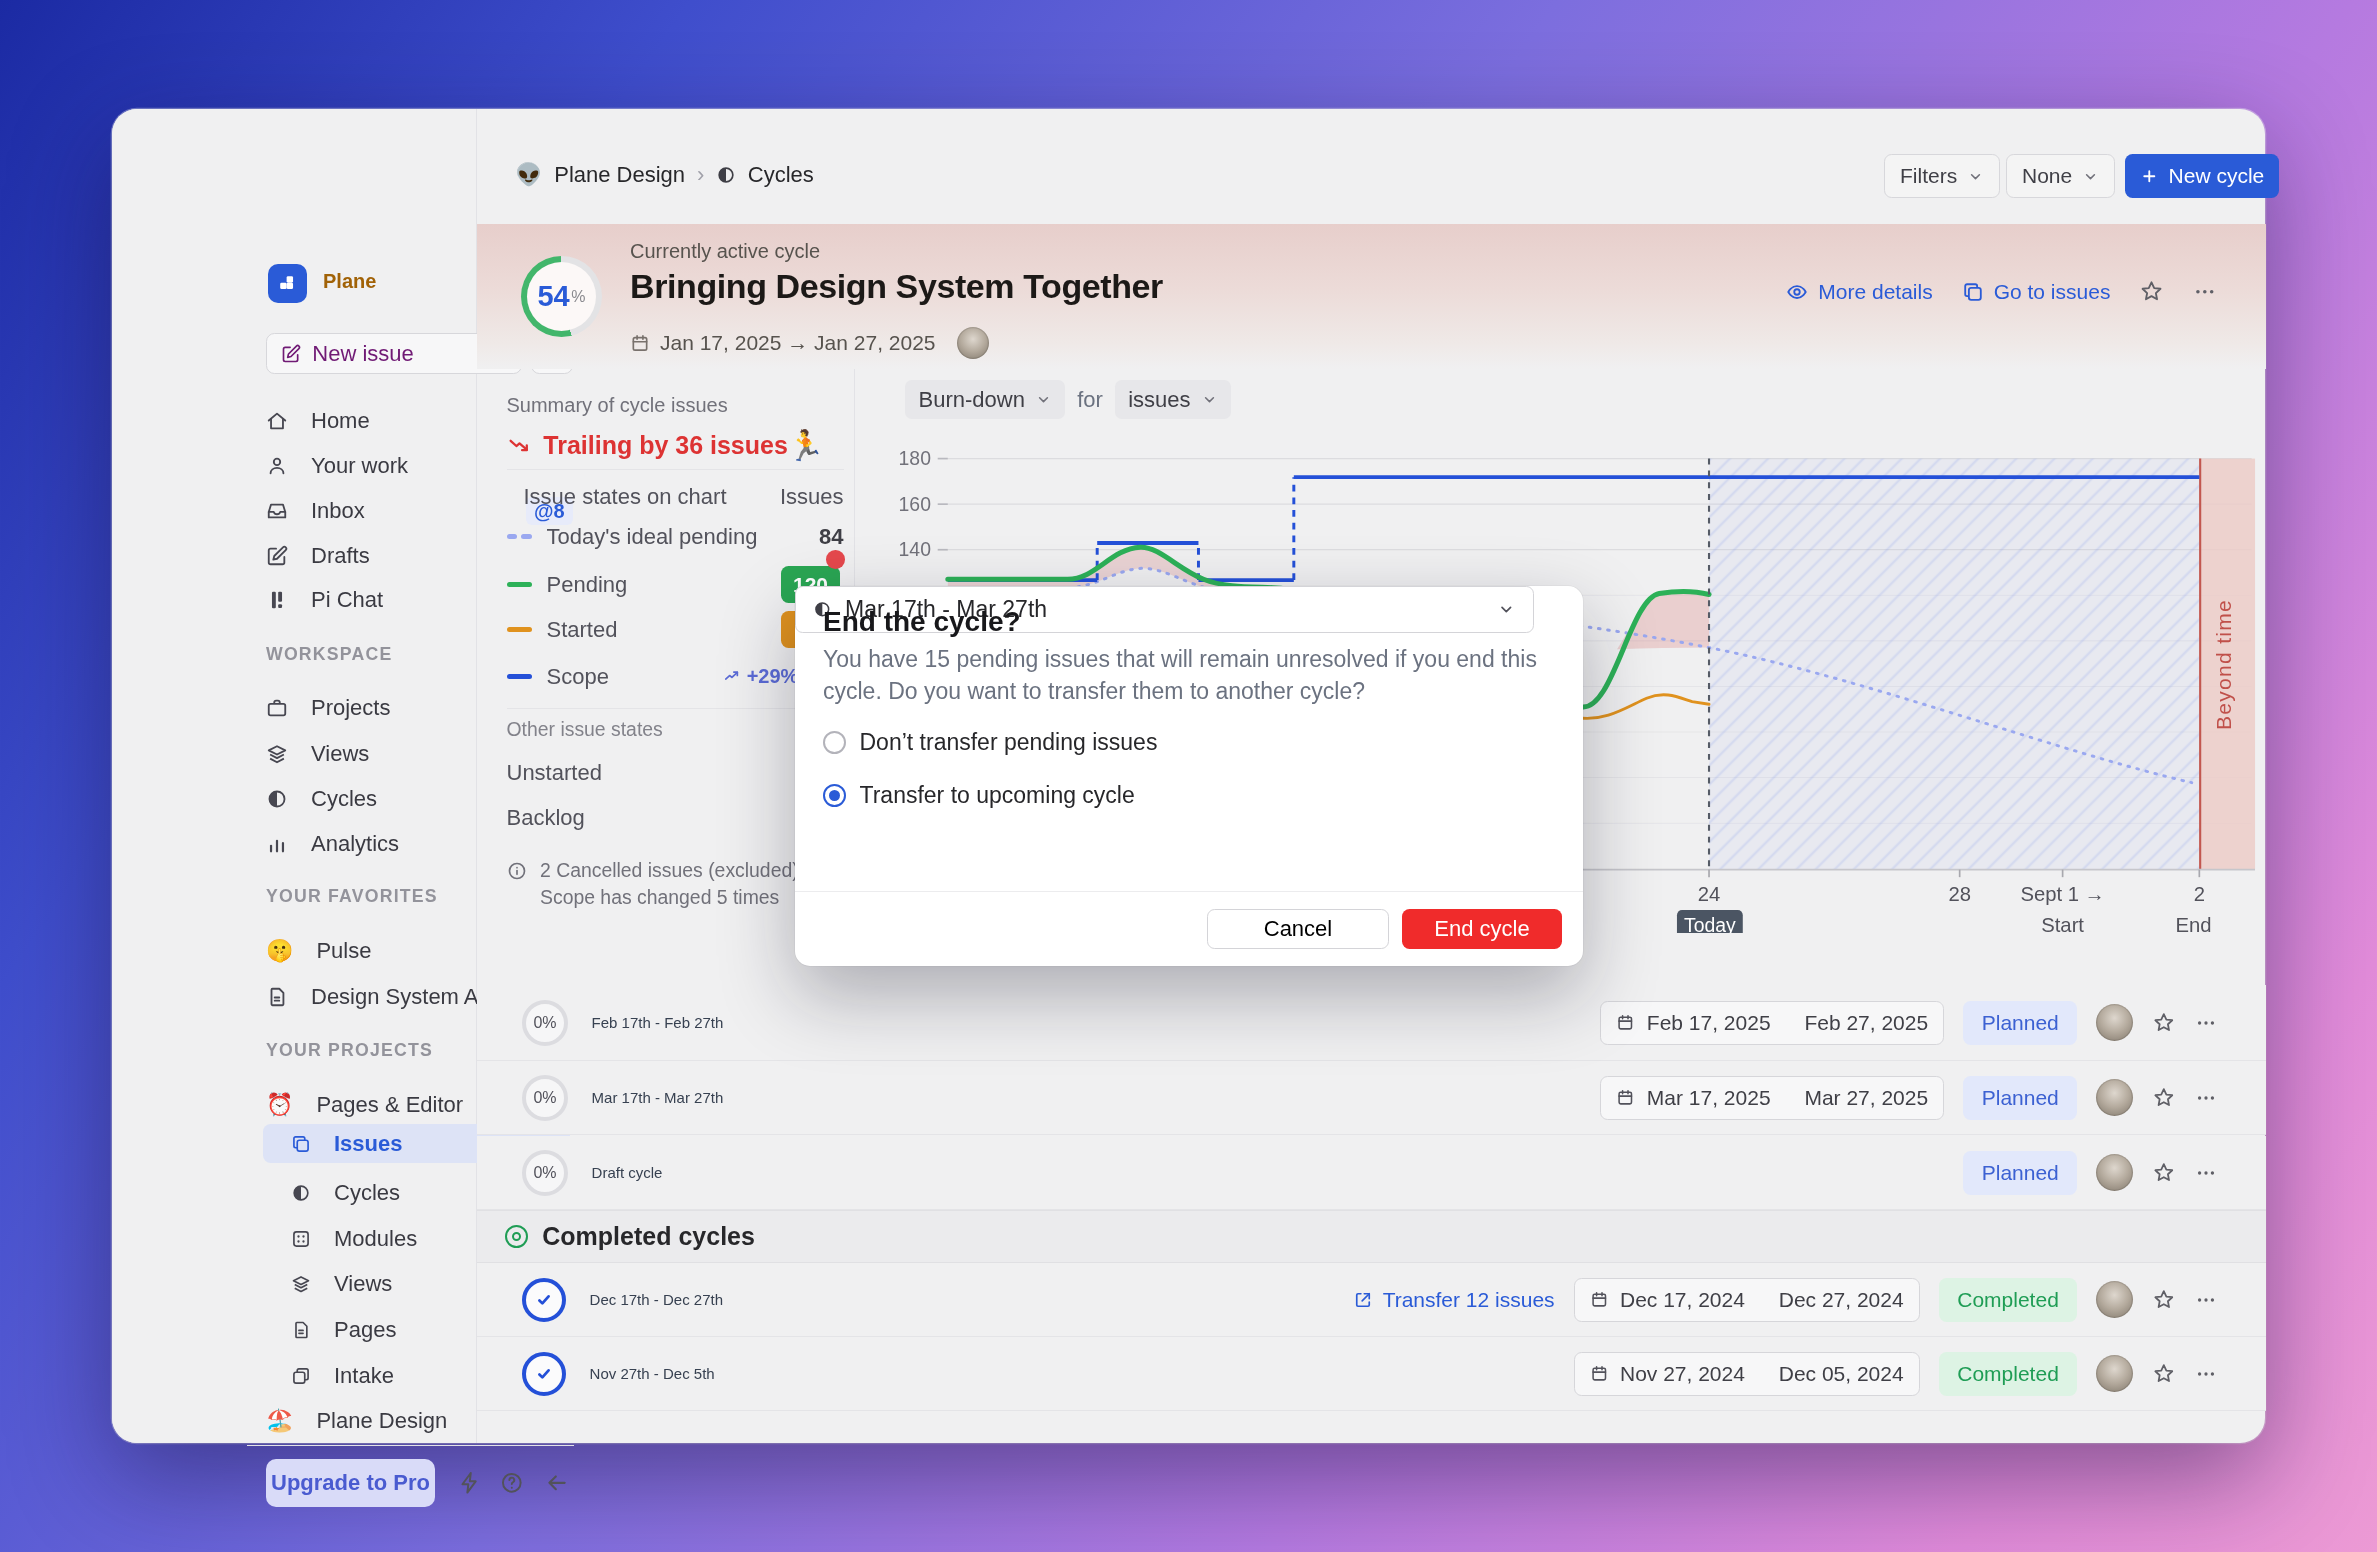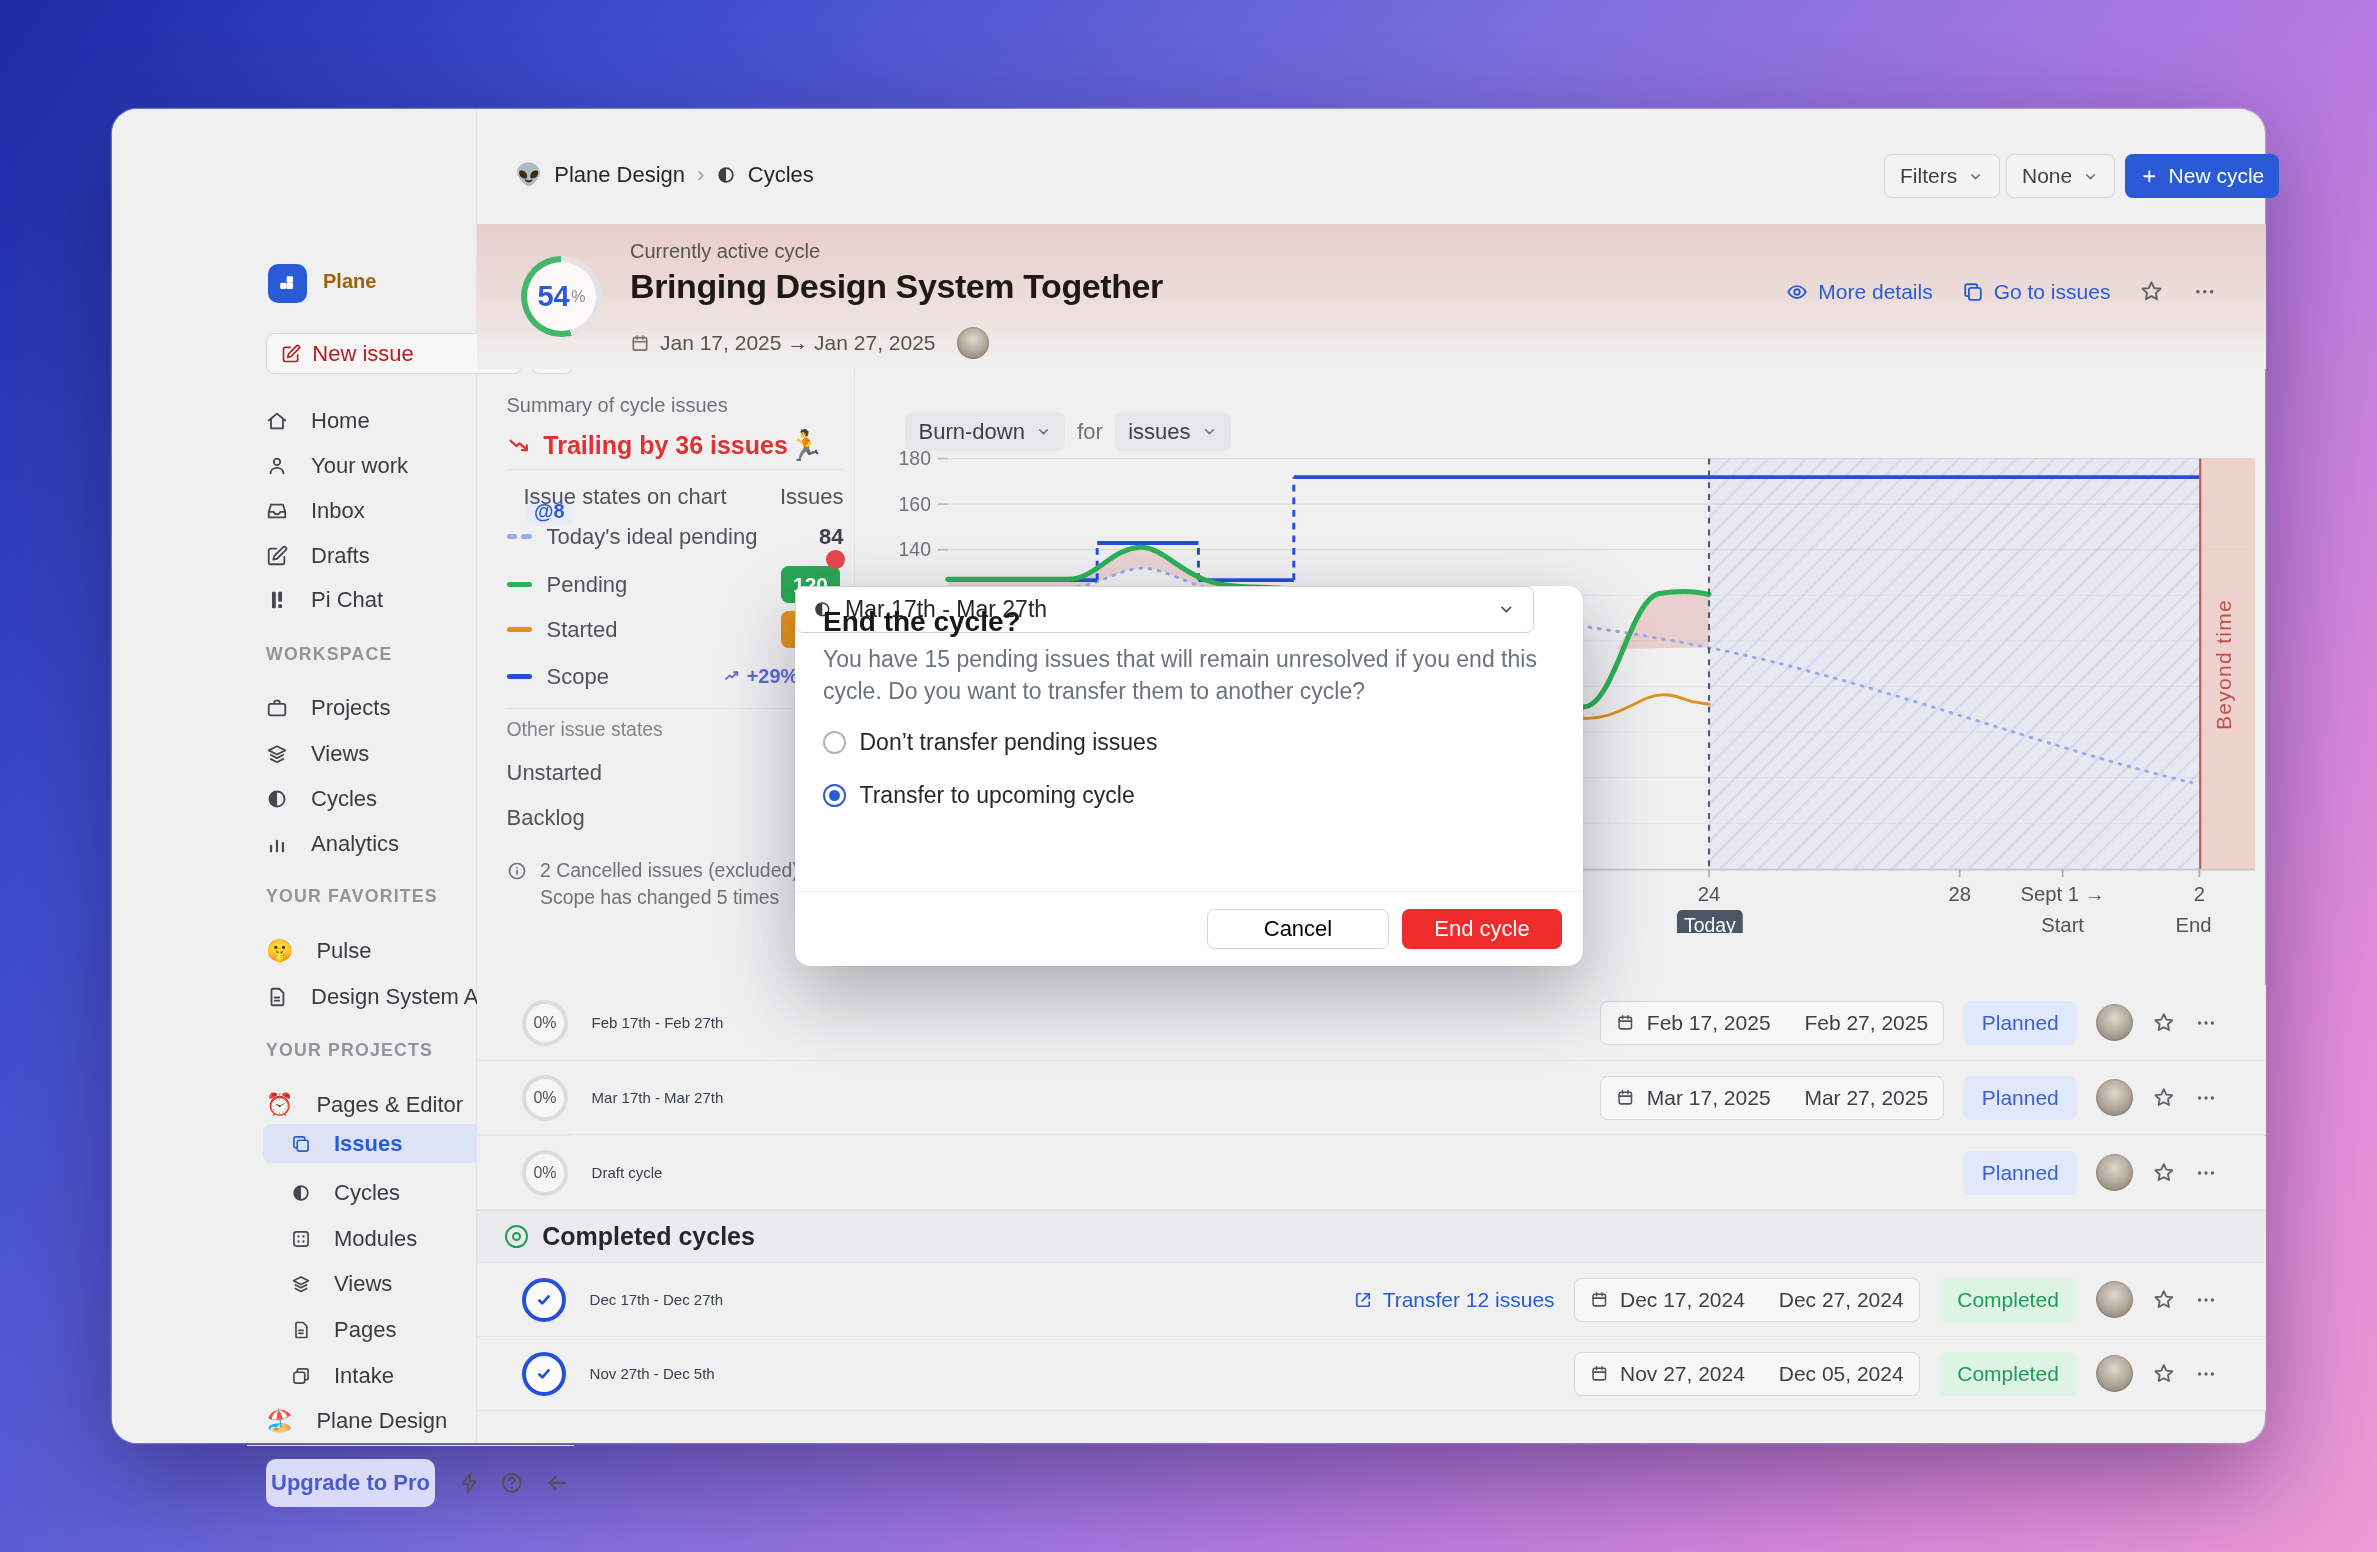--- a/index.html
+++ b/index.html
@@ -18,21 +18,21 @@
     border-right:1.3px solid #e2e2e6;border-radius:25px 0 0 25px;}
 
   .brand-logo{left:156px;top:155px;width:39px;height:39px;border-radius:10px;background:#2a5bd7;
     display:flex;align-items:center;justify-content:center;color:#fff;}
   .brand-name{left:211px;top:161px;font-size:20px;font-weight:700;color:#a16207;}
   .avatar{border-radius:50%;background:radial-gradient(circle at 50% 38%,#ded7ce 0%,#b4aa9d 48%,#7d7468 100%);
     box-shadow:inset 0 0 0 1.3px rgba(0,0,0,.1);}
   .avatar.gray{background:radial-gradient(circle at 50% 38%,#dcdcdc 0%,#a5a5a5 50%,#6f6f6f 100%);}
 
   .btn{box-sizing:border-box;border:1.3px solid #d7d7db;border-radius:8.4px;background:#f7f7f8;
-    display:flex;align-items:center;color:#b91c1c;}
+    display:flex;align-items:center;color:#701a75;}
   .newissue{left:154px;top:224px;width:256px;height:41px;padding:0 13.5px;gap:11.8px;font-size:22px;}
   .searchbtn{left:419px;top:224px;width:42px;height:41px;justify-content:center;color:#52525b;}
 
   .navrow{left:154px;width:307px;height:46px;display:flex;align-items:center;gap:23px;
     color:#3a3a42;font-size:22px;}
   .navrow .ico{color:#474751;}
   .sec-label{left:154px;font-size:17.7px;font-weight:700;letter-spacing:1.2px;color:#93939b;}
   .subrow{left:179px;width:283px;}
   .active-pill{left:151px;top:1015px;width:307px;height:39px;background:#dde3f6;border-radius:7.6px;}
   .active-pill-row{color:#2a5bd7;font-weight:600;}
@@ -72,21 +72,21 @@
   .legendrow{left:29.5px;width:337px;height:37px;display:flex;align-items:center;font-size:22px;color:#52525b;}
   .lmark{width:25px;margin-right:15px;display:flex;gap:4.2px;}
   .lmark i{display:block;height:4.2px;border-radius:2.5px;flex:1;}
   .lval{margin-left:auto;font-weight:700;color:#3f3f46;font-size:22px;}
   .badge-ct{position:absolute;width:59px;height:37px;border-radius:7.6px;color:#fff;font-size:21px;
     font-weight:700;display:flex;align-items:center;justify-content:center;}
   .reddot{position:absolute;width:18.6px;height:18.6px;border-radius:50%;background:#e5484d;}
   .scope-change{color:#5b6bd6;font-size:20px;font-weight:600;display:flex;align-items:center;gap:5px;}
   .note{left:29.5px;gap:13.5px;font-size:19.4px;color:#71717a;}
 
-  .chart-ctl{left:905px;top:412px;gap:11.8px;font-size:22px;color:#3f3f46;}
+  .chart-ctl{left:905px;top:380px;gap:11.8px;font-size:22px;color:#3f3f46;}
   .ctl-pill{height:39px;background:#e7e7ea;border-radius:6.7px;display:flex;align-items:center;gap:10px;padding:0 13.5px;}
   svg.chart text{font-family:"Liberation Sans",sans-serif;}
 
   .modal{left:795px;top:586px;width:788px;height:380px;background:#fff;border-radius:15px;z-index:50;
     box-shadow:0 29.5px 76px rgba(15,15,35,.3),0 0 0 0.8px rgba(0,0,0,.04);}
   .m-title{left:28px;top:20px;font-size:28px;font-weight:700;color:#18181b;}
   .m-body{left:28px;top:57px;width:749px;font-size:23px;line-height:32px;color:#6b7280;}
   .m-opt{left:28px;gap:13.5px;font-size:23px;color:#27272a;}
   .radio{width:23px;height:23px;box-sizing:border-box;border:2.1px solid #b3b3ba;border-radius:50%;
     background:#fff;display:flex;align-items:center;justify-content:center;}

